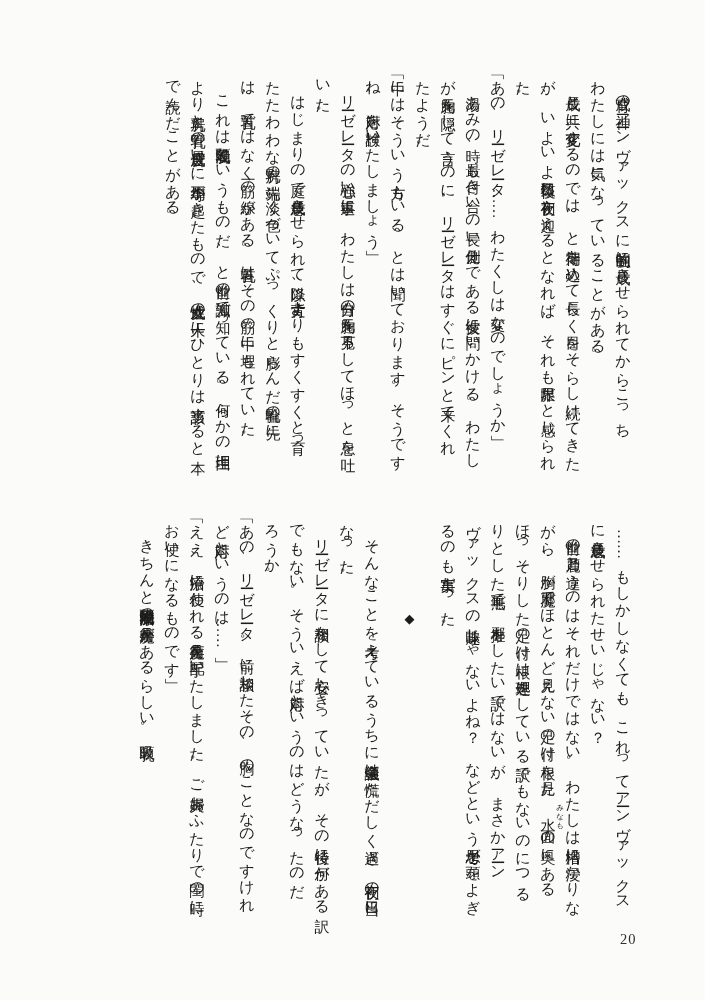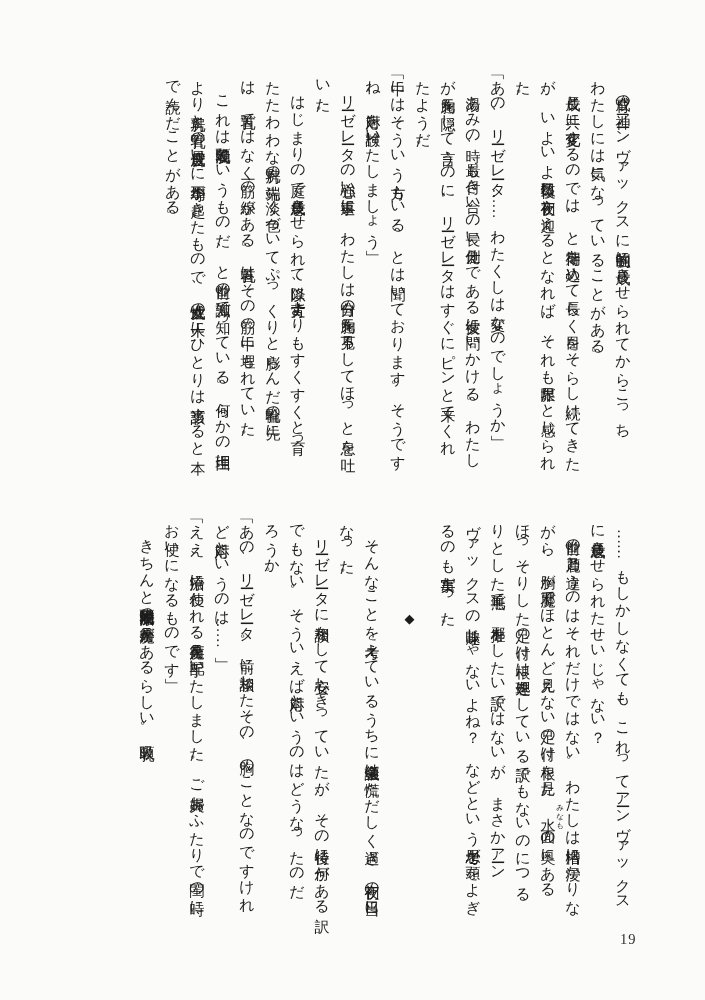--- a/index.html
+++ b/index.html
@@ -77,14 +77,14 @@
   <section class="text-block bottom">
       <p class="para indent">……もしかしなくても、これってアーンヴァックスに急成長させられたせいじゃない？</p>
       <p class="para indent">前世の麗乃と違うのはそれだけではない。わたしは浴槽に浸かりながら、胸が邪魔でほとんど見えない足の付け根を見た。<ruby>水面<rt>みなも</rt></ruby>の奥にあるほっそりした足の付け根は処理をしている訳でもないのにつるりとした無毛で、邪推をしたい訳ではないが、まさかアーンヴァックスの趣味じゃないよね？　などという思考が頭をよぎるのも事実だった。</p>
       <p class="para separator">◆</p>
       <p class="para indent">そんなことを考えているうちに領主会議は慌ただしく過ぎ、初夜の当日になった。</p>
       <p class="para indent">リーゼレータに相談をして安心しきっていたが、その後特に何がある訳でもない。そういえば対応というのはどうなったのだろうか。</p>
       <p class="para">「あの、リーゼレータ。前に相談したその、胸のことなのですけれど対応というのは……」</p>
       <p class="para">「ええ、治療に使われる魔術具を手配いたしました。ご夫婦おふたりで閨の時にお使いになるものです」</p>
       <p class="para indent">きちんと陥没乳頭治療用の魔術具があるらしい。乳頭吸</p>
     </section>
-  <div class="page-number">19</div>
+  <div class="page-number">20</div>
 </div>
 
 </body></html>

